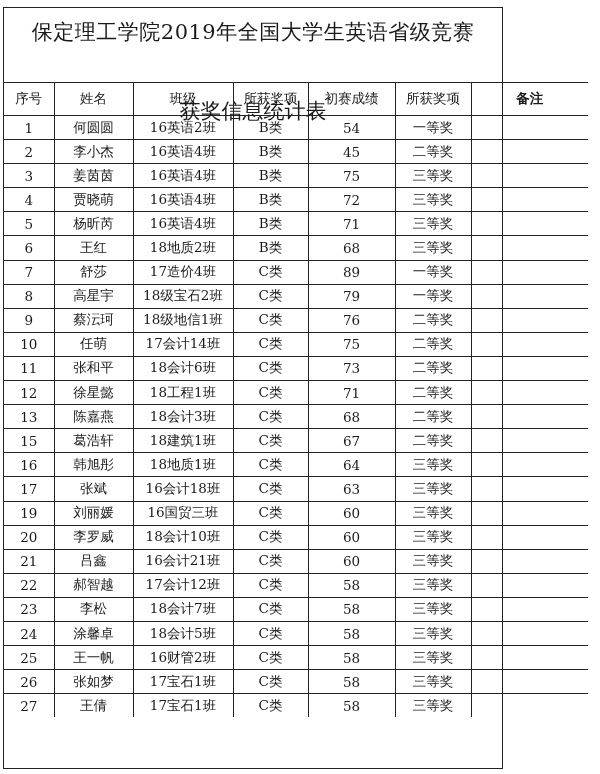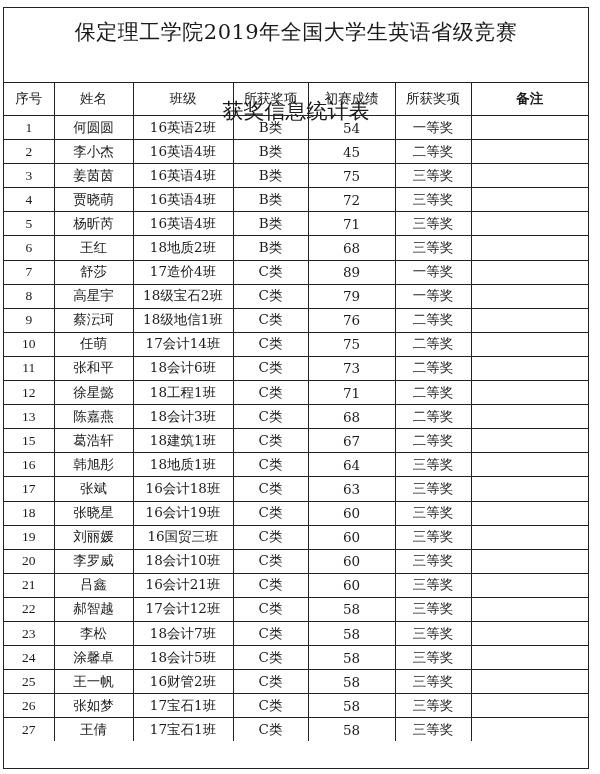--- a/index.html
+++ b/index.html
@@ -1,32 +1,32 @@
 <!DOCTYPE html>
 <html><head>
 <meta charset="utf-8">
 <style>
   html, body { margin:0; padding:0; background:#ffffff; }
   body { width:600px; height:774px; position:relative; overflow:hidden;
          font-family: "DejaVu Serif", "Liberation Serif", serif; color:#1a1a1a; }
-  .sheet { position:absolute; left:3px; top:7px; width:586px; height:762px;
+  .sheet { position:absolute; left:3px; top:7px; width:500px; height:762px;
            border:1.5px solid #222; box-sizing:border-box; }
   .title-box { position:absolute; left:0; top:0; width:100%; height:75px;
                text-align:center; border-bottom:1.5px solid #222; box-sizing:border-box; }
   .title-line1 { position:absolute; top:10px; left:0; width:100%; font-size:21px;
                  letter-spacing:0.5px; }
   .title-line2 { position:absolute; top:41px; left:0; width:100%; font-size:21px;margin-top:48px; }
   table { position:absolute; left:0; top:74px; border-collapse:collapse;
           table-layout:fixed; width:584px; }
   th, td { border:1.2px solid #222; text-align:center; padding:0; overflow:hidden;
            white-space:nowrap; }
   th { height:32px; font-size:13.5px; font-weight:normal;
        font-family:"DejaVu Sans", "Liberation Sans", sans-serif; }
   td { height:23.1px; font-size:13.5px; }
-  tr > :first-child { border-left:none;font-family:Liberation Serif, serif; }
+  tr > :first-child { border-left:none; }
   tr > :last-child { border-right:none;font-weight:bold; }
   tbody tr:last-child td { border-bottom:none; }
 </style>
 </head>
 <body>
 
 <div class="sheet">
   <div class="title-box">
     <div class="title-line1">保定理工学院2019年全国大学生英语省级竞赛</div>
     <div class="title-line2">获奖信息统计表</div>
@@ -191,29 +191,20 @@
         <tr>
           <td>17</td>
           <td>张斌</td>
           <td>16会计18班</td>
           <td>C类</td>
           <td>63</td>
           <td>三等奖</td>
           <td></td>
         </tr>
         <tr>
-          <td>18</td>
-          <td>张晓星</td>
-          <td>16会计19班</td>
-          <td>C类</td>
-          <td>60</td>
-          <td>三等奖</td>
-          <td></td>
-        </tr>
-        <tr>
           <td>19</td>
           <td>刘丽媛</td>
           <td>16国贸三班</td>
           <td>C类</td>
           <td>60</td>
           <td>三等奖</td>
           <td></td>
         </tr>
         <tr>
           <td>20</td>

